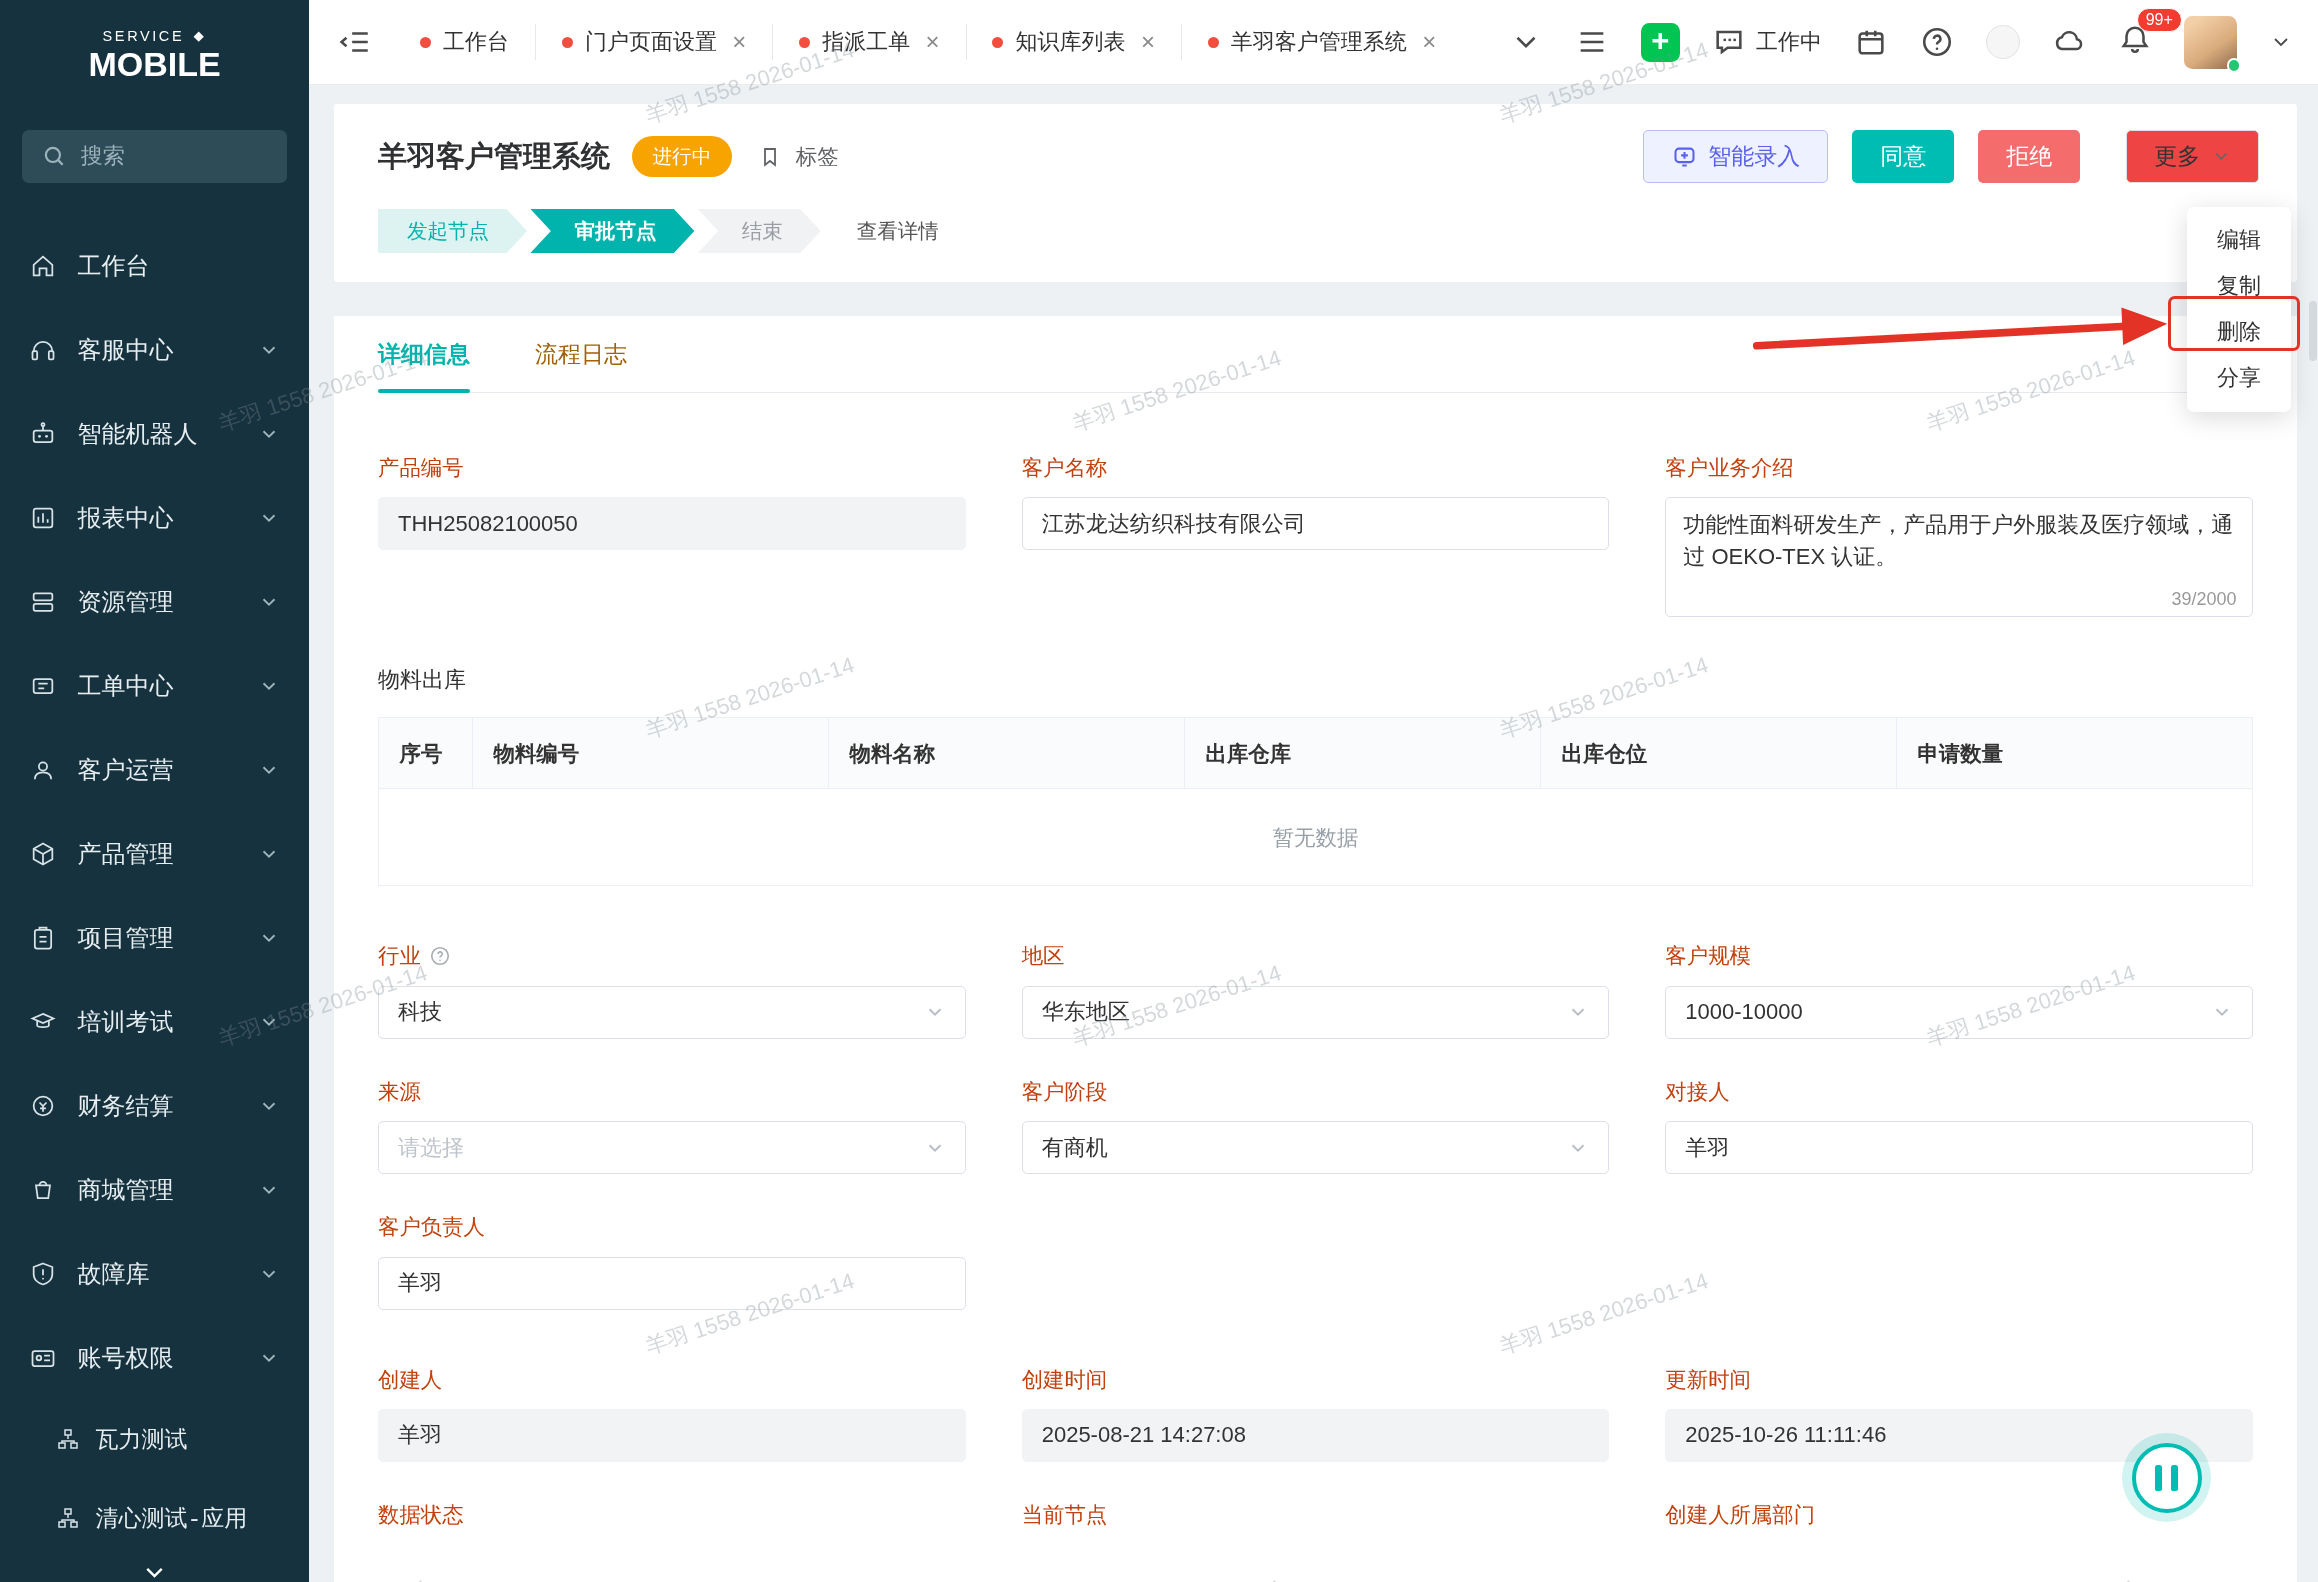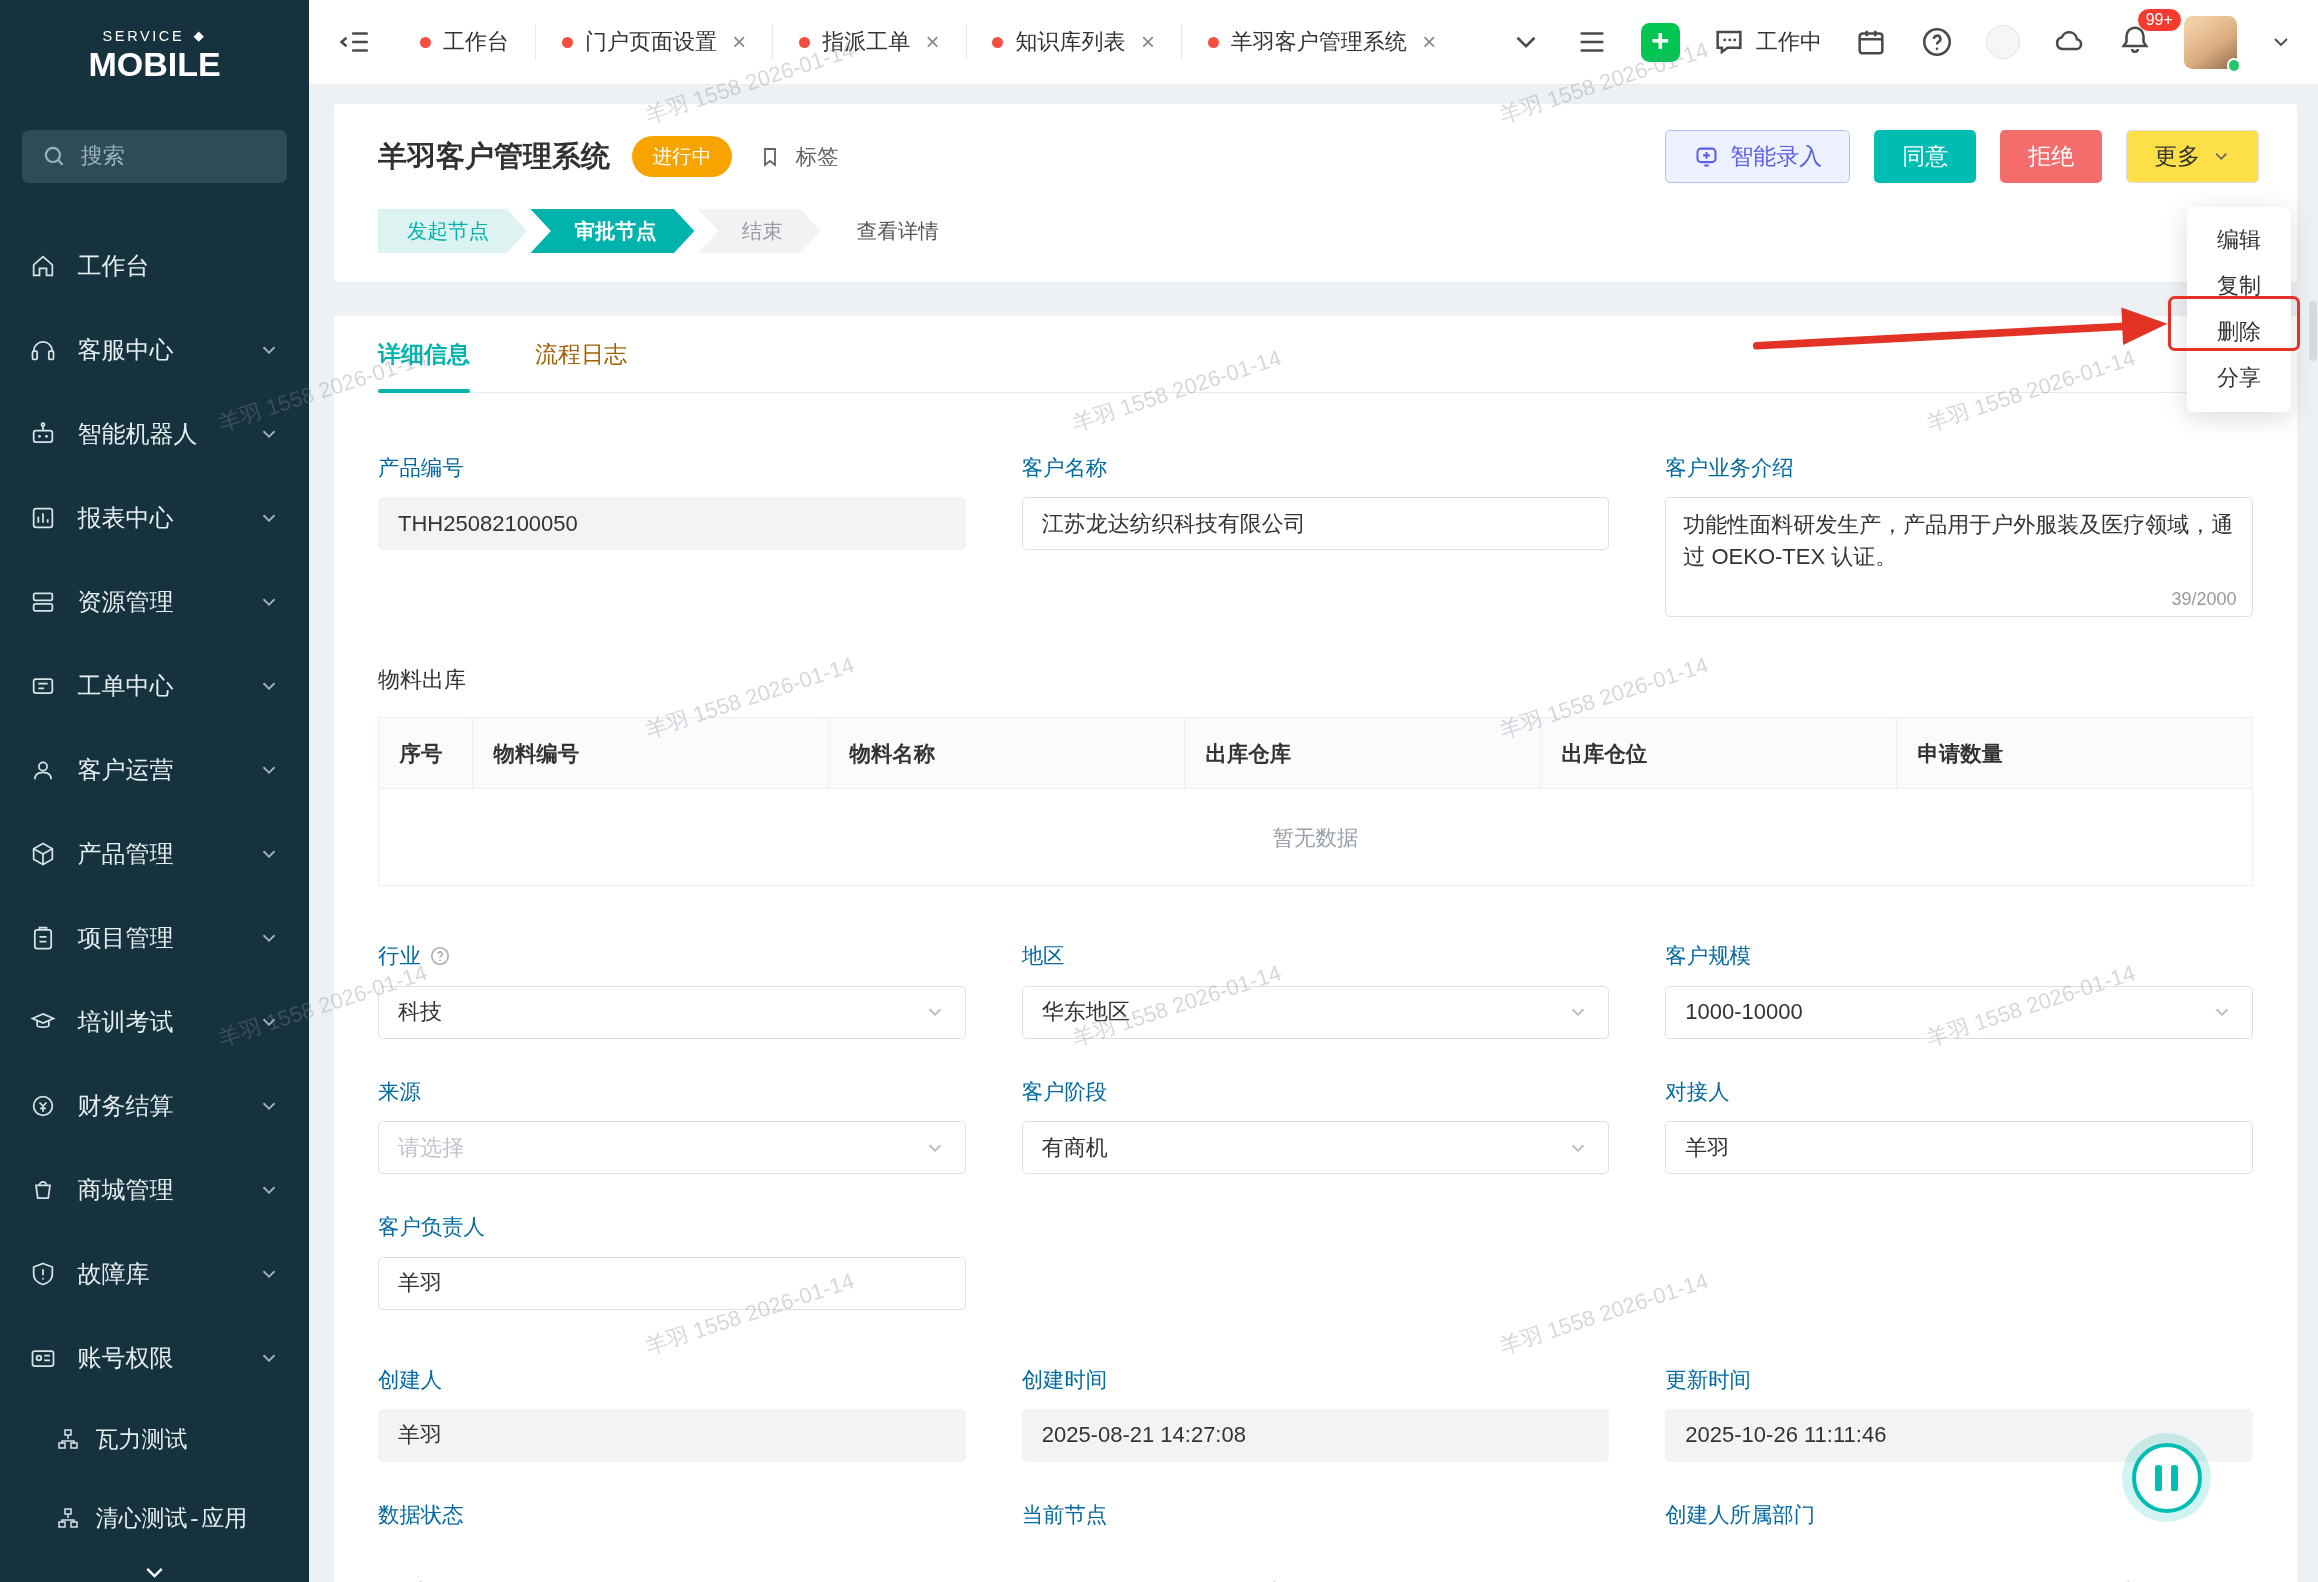--- a/index.html
+++ b/index.html
@@ -51,40 +51,40 @@
   .page-title { font-size:29px; font-weight:bold; color:#303133; }
   .status-pill { margin-left:22px; background:#f7a300; color:#fff; font-size:19.6px; padding:6.8px 20.5px; border-radius:853px; }
   .tag-btn { margin-left:26px; display:flex; align-items:center; gap:14px; color:#606266; font-size:21.4px; cursor:pointer; }
   .tag-btn svg { width:24px; height:24px; stroke:#606266; fill:none; stroke-width:1.8; }
   .hdr-btns { margin-left:auto; display:flex; align-items:center; gap:24px; }
   .btn { height:53px; border-radius:5.1px; display:inline-flex; align-items:center; gap:10.3px; font-size:23px; padding:0 27px; cursor:pointer; border:0.9px solid transparent; }
   .btn-smart { background:#eef1ff; border-color:#b9bdf3; color:#5a61e8; }
   .btn-smart svg { width:27px; height:27px; stroke:#5a61e8; fill:none; stroke-width:1.8; }
   .btn-approve { background:#00bdb4; color:#fff; }
   .btn-reject { background:#f56c6c; color:#fff; }
-  .btn-more { background:#fde047; border-color:#dcdfe6; color:#333; }
+  .btn-more { background:#ef4444; border-color:#dcdfe6; color:#333;margin-left:22px; }
   .btn-more svg { width:20.5px; height:20.5px; stroke:#666; fill:none; stroke-width:2; }
   .steps-row { margin-top:26px; display:flex; align-items:center; }
   .step { height:44px; display:flex; align-items:center; padding:0 38px 0 29px; font-size:20.5px; margin-left:3.4px; }
   .step-first { clip-path:polygon(0 0,calc(100% - 20.5px) 0,100% 50%,calc(100% - 20.5px) 100%,0 100%); background:#dcf3f1; color:#00b4ad; margin-left:0; }
   .step-mid { clip-path:polygon(0 0,calc(100% - 20.5px) 0,100% 50%,calc(100% - 20.5px) 100%,0 100%,20.5px 50%); background:#00b4ad; color:#fff; font-weight:bold; padding-left:44px; }
   .step-last { clip-path:polygon(0 0,calc(100% - 20.5px) 0,100% 50%,calc(100% - 20.5px) 100%,0 100%,20.5px 50%); background:#f1f2f4; color:#9a9da3; padding-left:44px; }
   .view-detail { margin-left:36px; color:#555; font-size:20.5px; cursor:pointer; }
 
   .detail-card { flex:1; min-height:0; margin-top:34px; background:#fff; padding:0 44px; overflow:hidden; }
   .tabs2 { display:flex; gap:65px; height:77px; align-items:stretch; border-bottom:0.9px solid #e6e9ee; }
   .tab2 { display:flex; align-items:center; font-size:23px; color:#a16207; cursor:pointer; position:relative; }
   .tab2.active { color:#00b4ad; font-weight:bold; }
   .tab2.active::after { content:""; position:absolute; left:0; right:0; bottom:-0.9px; height:4.3px; background:#00b4ad; border-radius:2.6px; }
 
   .frow { display:flex; gap:56px; margin-top:38px; align-items:flex-start; }
   .frow.first { margin-top:60px; }
   .frow.spaced { margin-top:55px; }
   .field { flex:1; min-width:0; }
-  .flabel { font-size:21.4px; color:#0369a1; margin-bottom:15.4px; display:flex; align-items:center; gap:8.5px; }
+  .flabel { font-size:21.4px; color:#c2410c; margin-bottom:15.4px; display:flex; align-items:center; gap:8.5px; }
   .help-ic { width:22px; height:22px; stroke:#a9adb5; fill:none; stroke-width:1.8; }
   .ctrl { height:53px; border:0.9px solid #dcdfe6; border-radius:5.1px; display:flex; align-items:center; padding:0 19px; font-size:22px; color:#333; background:#fff; cursor:text; }
   .ctrl input { border:none; outline:none; font:inherit; color:inherit; width:100%; background:transparent; }
   .ctrl.readonly { background:#f2f3f5; border-color:#f2f3f5; cursor:default; }
   .ctrl.select { cursor:pointer; }
   .caret-ic { width:22px; height:22px; stroke:#b6bcc6; fill:none; stroke-width:2; margin-left:auto; flex-shrink:0; }
   .placeholder { color:#bfc4cc; }
   .textarea-box { border:0.9px solid #dcdfe6; border-radius:5.1px; height:120px; padding:10.3px 17px 29px; position:relative; }
   .textarea-box textarea { width:100%; height:100%; border:none; outline:none; resize:none; font:inherit; font-size:22px; color:#333; line-height:1.45; background:transparent; }
   .counter { position:absolute; right:15.4px; bottom:6.8px; font-size:18px; color:#999; }

